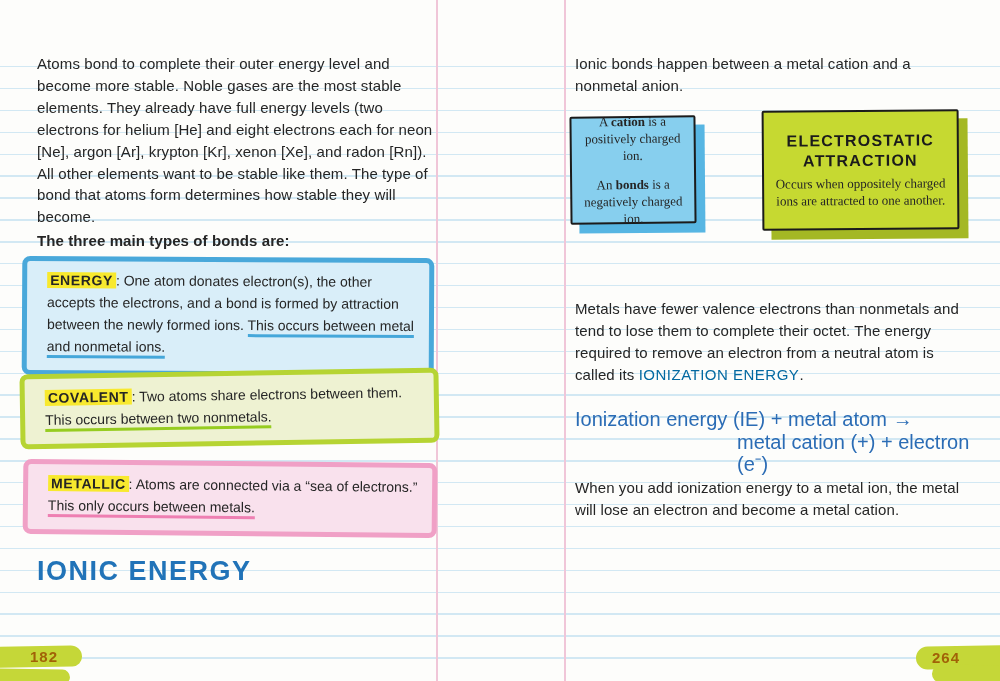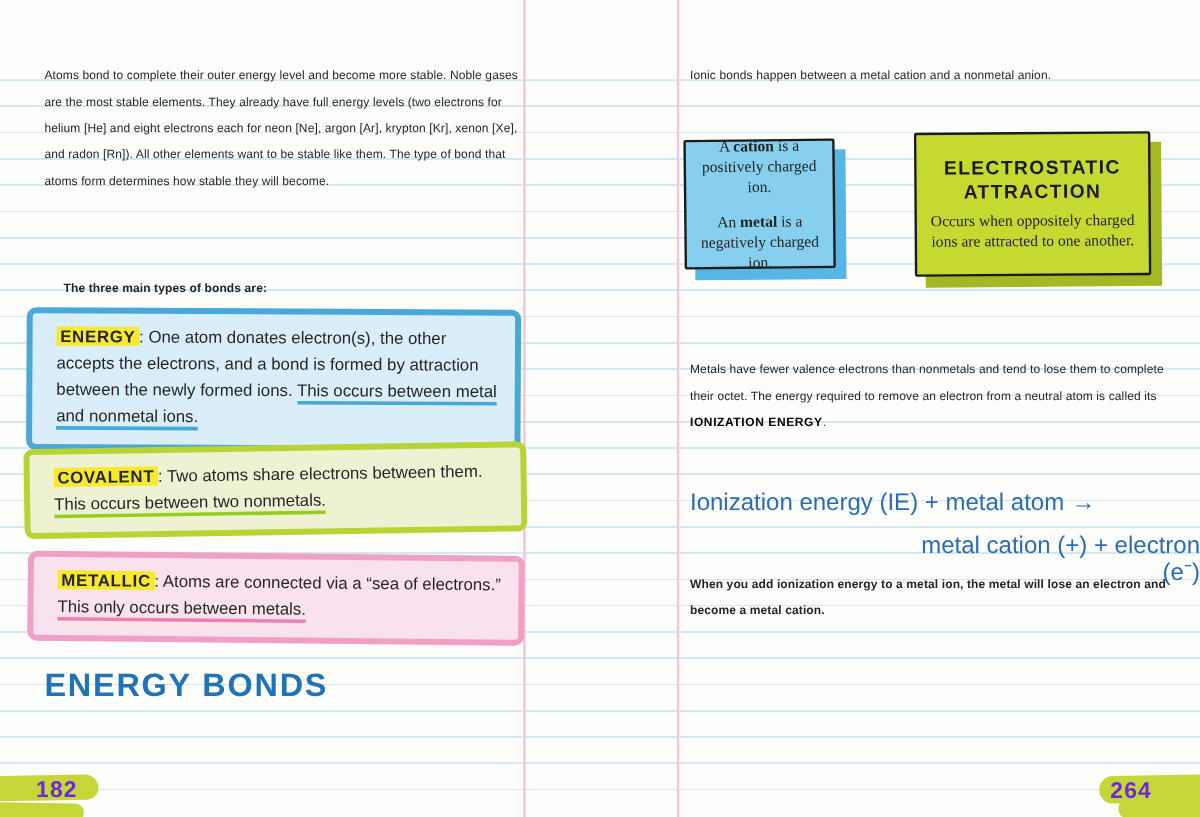--- a/index.html
+++ b/index.html
@@ -19,24 +19,24 @@
     pointer-events:none;
   }
   .margin-line {
     position:absolute; top:0; bottom:0; width:1.5px; background:#f0c6d8;
   }
   .ml-left { left:436px; }
   .ml-right { left:564px; }
 
   
   .para {
-    position:absolute; font-size:10px; line-height:21.9px;
+    position:absolute; font-size:15px; line-height:21.9px;
     letter-spacing:0.1px; color:#252525;
   }
-  .bold { font-weight:700;margin-left:16px; }
+  .bold { font-weight:700; }
 
   
   .hl {
     background:#f8e92e; font-weight:700; padding:0 3px;
     letter-spacing:0.6px;
   }
   .kw-colon { font-weight:400; }
 
   
   .bond-box {
@@ -93,35 +93,35 @@
     font-size:16px; line-height:20px; letter-spacing:1.2px; color:#1b1b1b;
     margin-bottom:4px;
   }
 
   .metals-heading {
     position:absolute; left:575px; top:266px;
     font-family:"Liberation Serif", serif; font-weight:700;
     font-size:26px; color:#e73c4e; letter-spacing:0.3px;
   }
 
-  .term-blue { color:#000000; font-weight:700; letter-spacing:0.5px; }
+  .term-blue { color:#0369a1; font-weight:400; letter-spacing:0.5px; }
   .equation {
     position:absolute; color:#2b6cb5; font-size:20px; line-height:21.9px;
     font-weight:500;
   }
   .eq-arrow { font-weight:700; padding-left:6px; }
 
   
   .tab { position:absolute; background:#c5d738; }
   .tab-l1 { left:-8px; top:646px; width:90px; height:21px; border-radius:4px 14px 12px 4px; transform:rotate(-1deg); }
   .tab-l2 { left:-10px; top:669px; width:80px; height:14px; border-radius:0 12px 10px 0; transform:rotate(1deg); }
   .tab-r1 { right:-8px; top:646px; width:92px; height:23px; border-radius:14px 4px 4px 14px; transform:rotate(-1deg); }
   .tab-r2 { right:-6px; top:665px; width:74px; height:18px; border-radius:12px 0 0 10px; transform:rotate(1.5deg); }
   .page-num {
-    position:absolute; font-weight:700; font-size:19px; color:#6d28d9;
+    position:absolute; font-weight:700; font-size:15px; color:#a16207;
     letter-spacing:1px;
   }
   .pn-left { left:30px; top:648px; }
   .pn-right { right:40px; top:649px; }
 </style>
 </head>
 <body>
 
 <div class="spread">
 
@@ -138,52 +138,52 @@
   </div>
 
   <div class="bond-box box-covalent">
     <span class="hl">COVALENT</span><span class="kw-colon">: </span><span>Two atoms share electrons between them. </span><span class="u u-green">This occurs between two nonmetals.</span>
   </div>
 
   <div class="bond-box box-metallic">
     <span class="hl">METALLIC</span><span class="kw-colon">: </span><span>Atoms are connected via a “sea of electrons.” </span><span class="u u-pink">This only occurs between metals.</span>
   </div>
 
-  <div class="section-heading">ENERGY BONDS</div>
+  <div class="section-heading">IONIC ENERGY</div>
 
 
   <div class="para" style="left:575px; top:53px; width:390px;">Ionic bonds happen between a metal cation and a nonmetal anion.</div>
 
   <div class="card3d card-cation">
     <div class="card-shadow"></div>
     <div class="card-face">
       <p><span>A </span><b>cation</b><span> is a positively charged ion.</span></p>
-      <p><span>An </span><b>metal</b><span> is a negatively charged ion.</span></p>
+      <p><span>An </span><b>bonds</b><span> is a negatively charged ion.</span></p>
     </div>
   </div>
 
   <div class="card3d card-attract">
     <div class="card-shadow"></div>
     <div class="card-face">
       <div class="card-title">ELECTROSTATIC ATTRACTION</div>
       <div>Occurs when oppositely charged ions are attracted to one another.</div>
     </div>
   </div>
 
 
   <div class="para" style="left:575px; top:298px; width:400px;">
     <span>Metals have fewer valence electrons than nonmetals and tend to lose them to complete their octet. The energy required to remove an electron from a neutral atom is called its </span><span class="term-blue">IONIZATION ENERGY</span><span>.</span>
   </div>
 
   <div class="equation" style="left:575px; top:409px;">
     <span>Ionization energy (IE) + metal atom</span><span class="eq-arrow">→</span>
   </div>
-  <div class="equation" style="left:737px; top:445px;text-align:right;">metal cation (+) + electron (e⁻)</div>
+  <div class="equation" style="left:737px; top:432px;">metal cation (+) + electron (e⁻)</div>
 
-  <div class="para" style="left:575px; top:477px; width:400px;font-weight:bold;">When you add ionization energy to a metal ion, the metal will lose an electron and become a metal cation.</div>
+  <div class="para" style="left:575px; top:477px; width:400px;">When you add ionization energy to a metal ion, the metal will lose an electron and become a metal cation.</div>
 
 
   <div class="tab tab-l1"></div>
   <div class="tab tab-l2"></div>
   <div class="page-num pn-left">182</div>
 
   <div class="tab tab-r1"></div>
   <div class="tab tab-r2"></div>
   <div class="page-num pn-right">264</div>
 

